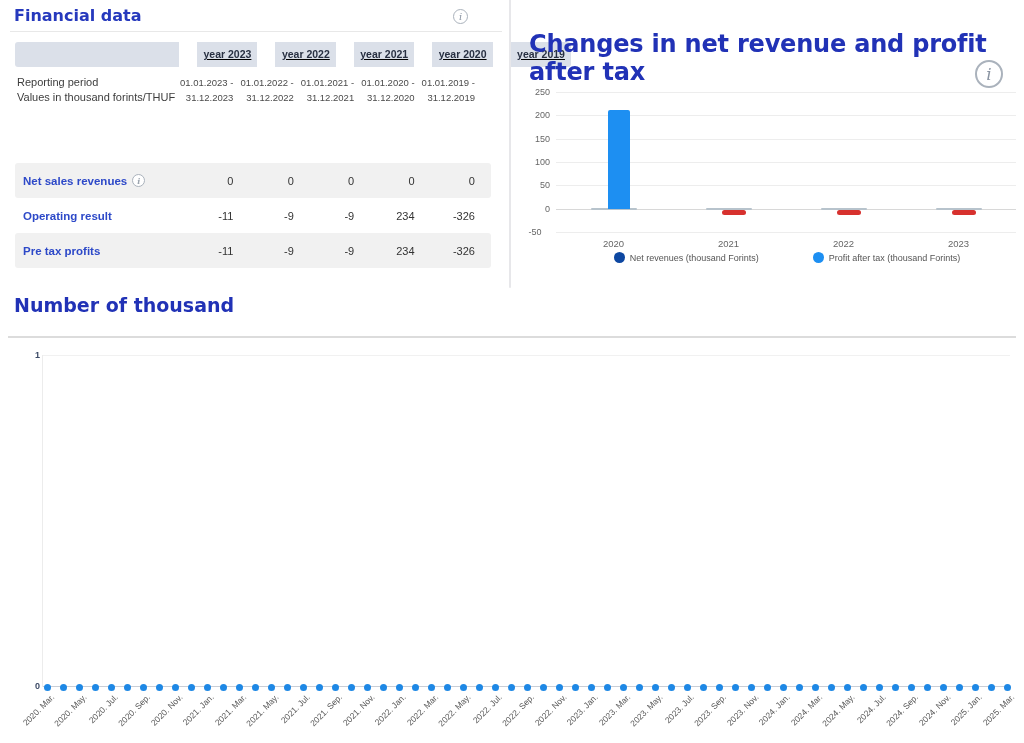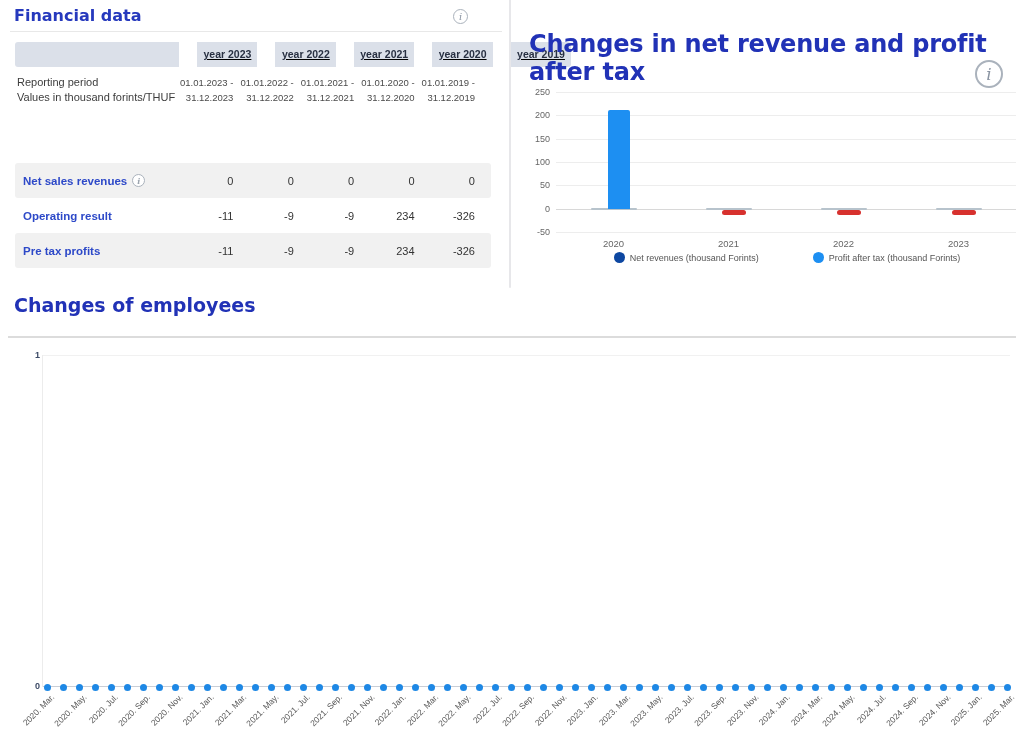--- a/index.html
+++ b/index.html
@@ -170,21 +170,21 @@
         <div class="ytick" style="top: 18.3333px;">200</div>
         <div class="gridline" style="top: 46.6667px;"></div>
         <div class="ytick" style="top: 41.6667px;">150</div>
         <div class="gridline" style="top: 70px;"></div>
         <div class="ytick" style="top: 65px;">100</div>
         <div class="gridline" style="top: 93.3333px;"></div>
         <div class="ytick" style="top: 88.3333px;">50</div>
         <div class="gridline zero" style="top: 116.667px;"></div>
         <div class="ytick" style="top: 111.667px;">0</div>
         <div class="gridline" style="top: 140px;"></div>
-        <div class="ytick" style="top: 135px;">-50</div>
+        <div class="ytick" style="top: 135px; text-align: center;">-50</div>
         <div class="net-seg" style="left: 34.5px; width: 46px; top: 115.667px;"></div>
         <div class="bar-pos" style="left: 51.5px; width: 22px; top: 17.7333px; height: 98.9333px;"></div>
         <div class="bar-xtick" style="left: 57.5px;">2020</div>
         <div class="net-seg" style="left: 149.5px; width: 46px; top: 115.667px;"></div>
         <div class="bar-neg" style="left: 165.5px; width: 24px; top: 117.667px; height: 5.5px;"></div>
         <div class="bar-xtick" style="left: 172.5px;">2021</div>
         <div class="net-seg" style="left: 264.5px; width: 46px; top: 115.667px;"></div>
         <div class="bar-neg" style="left: 280.5px; width: 24px; top: 117.667px; height: 5.5px;"></div>
         <div class="bar-xtick" style="left: 287.5px;">2022</div>
         <div class="net-seg" style="left: 379.5px; width: 46px; top: 115.667px;"></div>
@@ -196,21 +196,21 @@
           <span class="legend-dot" style="background: rgb(13, 71, 161);"></span>
           <span class="legend-label">Net revenues (thousand Forints)</span>
         </div>
         <div class="legend-item">
           <span class="legend-dot" style="background: rgb(29, 143, 242);"></span>
           <span class="legend-label">Profit after tax (thousand Forints)</span>
         </div>
       </div>
   </section>
 
-  <h1 class="emp-title">Changes of employees</h1>
+  <h1 class="emp-title">Number of thousand</h1>
   <div class="page-rule"></div>
   <div id="emp-plot">
     <div class="emp-topline"></div>
     <div class="emp-baseline"></div>
   <div class="emp-ylab" style="top: -5px;">1</div>
       <div class="emp-ylab" style="bottom: -4px;">0</div>
       <div class="emp-dot" style="left: 0.5px;"></div>
       <div class="emp-xlab" style="left: 4px;">
         <span>2020. Mar.</span>
       </div>

